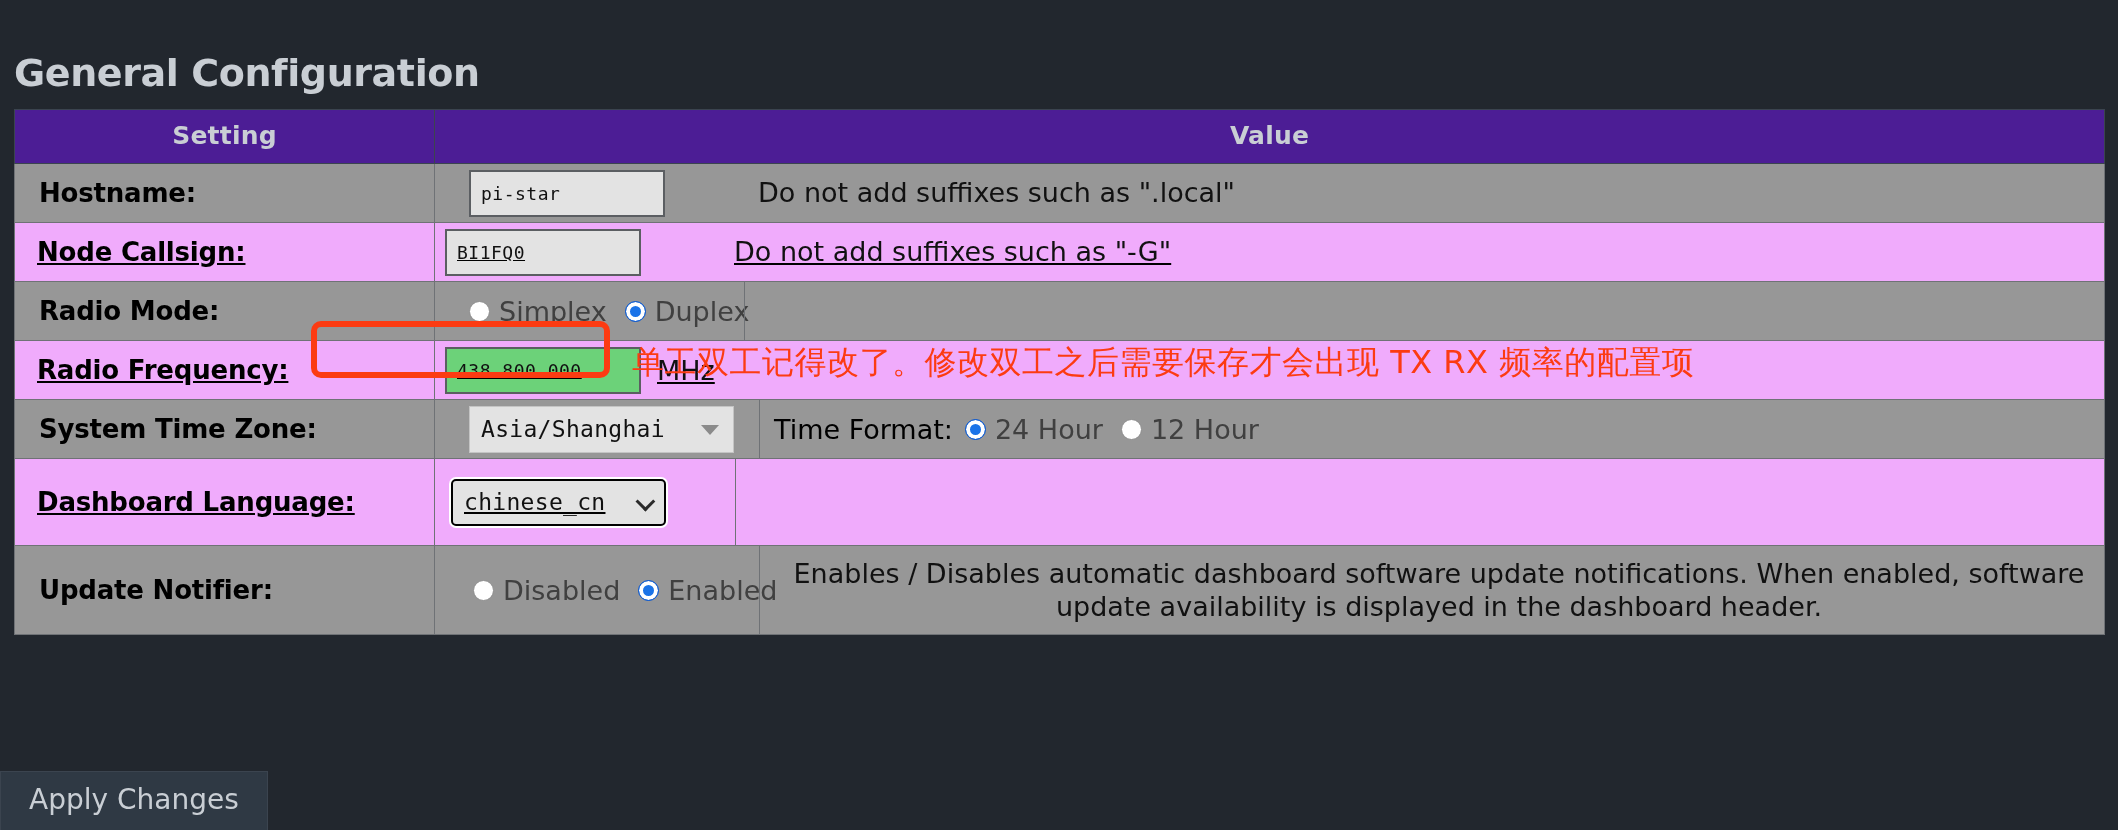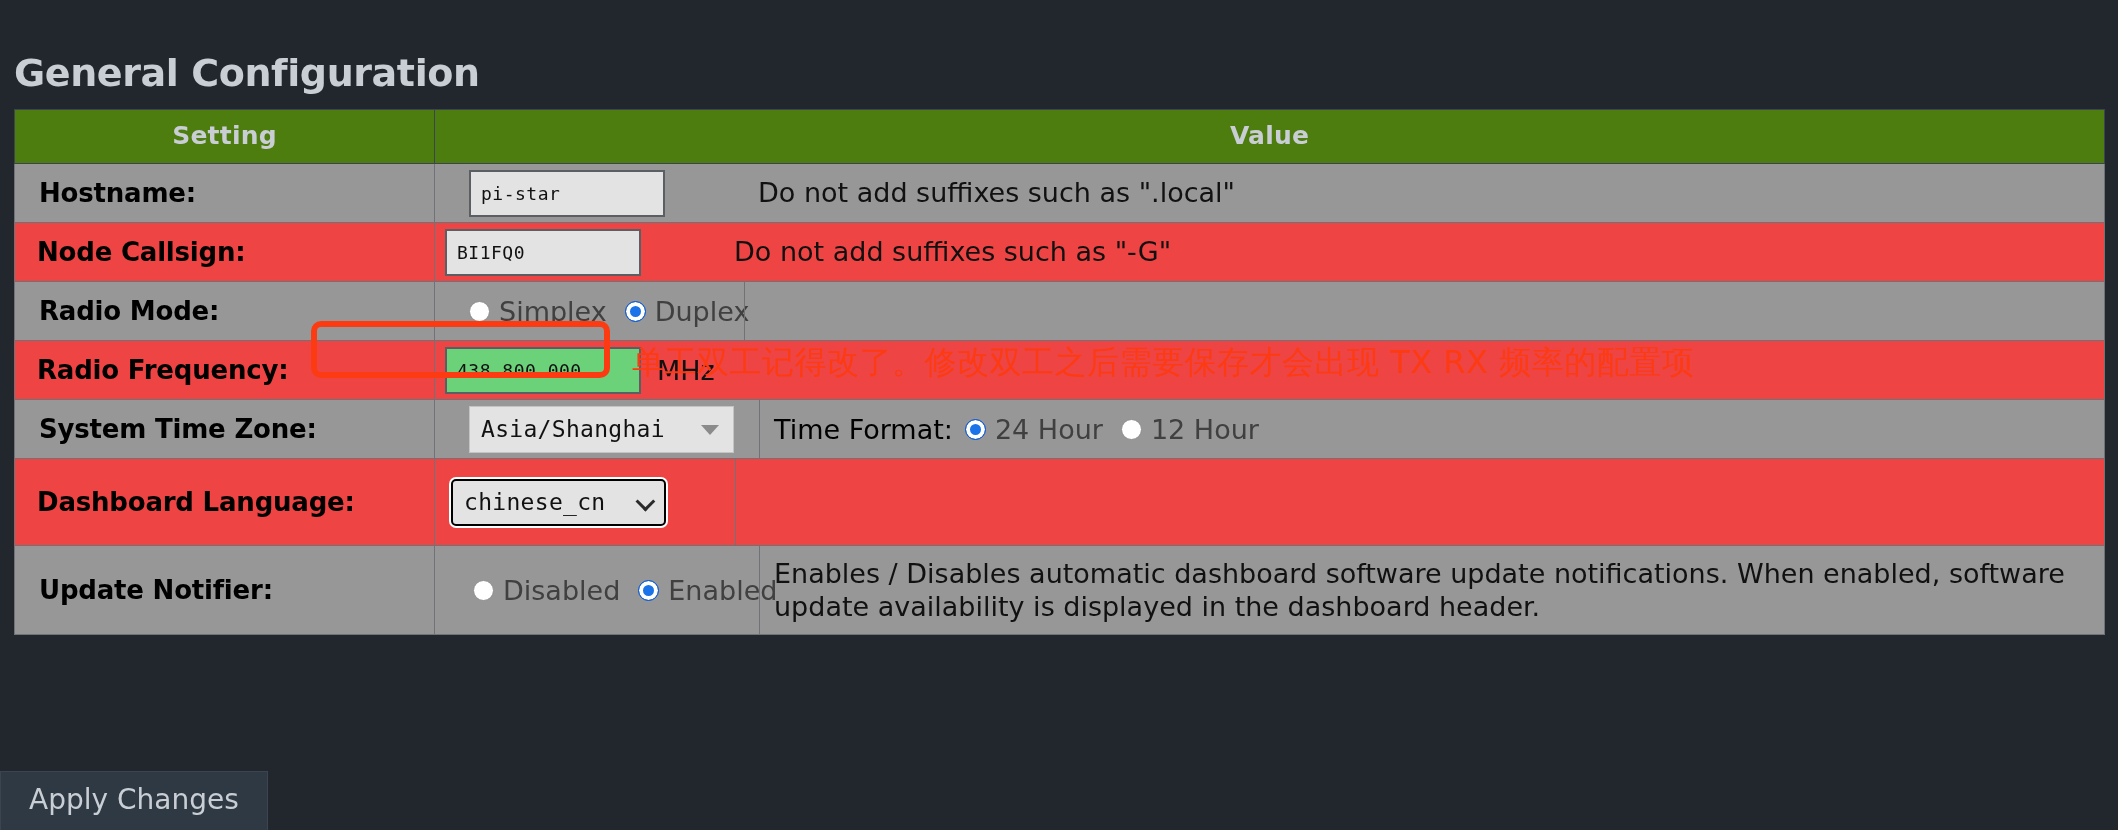--- a/index.html
+++ b/index.html
@@ -34,32 +34,32 @@
     position: absolute;
     left: 14px; top: 78px;
     width: 2090px;
     border-collapse: collapse;
     table-layout: fixed;
   }
   .cfg-table col.c-setting { width: 420px; }
   .cfg-table col.c-value   { width: 1670px; }
 
   .cfg-table thead th {
-    background: #4d7c0f;
+    background: #4c1d95;
     color: #c9ced4;
     font-size: 25px;
     font-weight: 700;
     text-align: center;
     padding: 11px 0 13px 0;
     border: 1px solid #3b444f;
     letter-spacing: 0.2px;
   }
 
   .cfg-table tbody tr.r-light > td { background: #979797; padding-left: 24px; }
-  .cfg-table tbody tr.r-dark  > td { background: #ef4444; }
+  .cfg-table tbody tr.r-dark  > td { background: #f0abfc; text-decoration: underline; }
 
   .cfg-table tbody td {
     border: 1px solid #6f7276;
     vertical-align: middle;
     color: #000;
   }
 
   td.setting-cell {
     padding: 0 0 0 22px;
     font-size: 26px;
@@ -171,20 +171,21 @@
     border: 1px solid #0b57cf;
     box-shadow: inset 0 0 0 4px #ffffff;
   }
 
   
   .help-text {
     font-size: 27px;
     color: #111;
     line-height: 1.24;
     white-space: nowrap;
+    text-align: center;
   }
   .help-text.wrap { white-space: normal; max-width: 1430px; }
   .unit-text {
     font-size: 27px;
     color: #111;
     padding-left: 16px;
   }
   .inline-label {
     font-size: 27px;
     color: #000;

